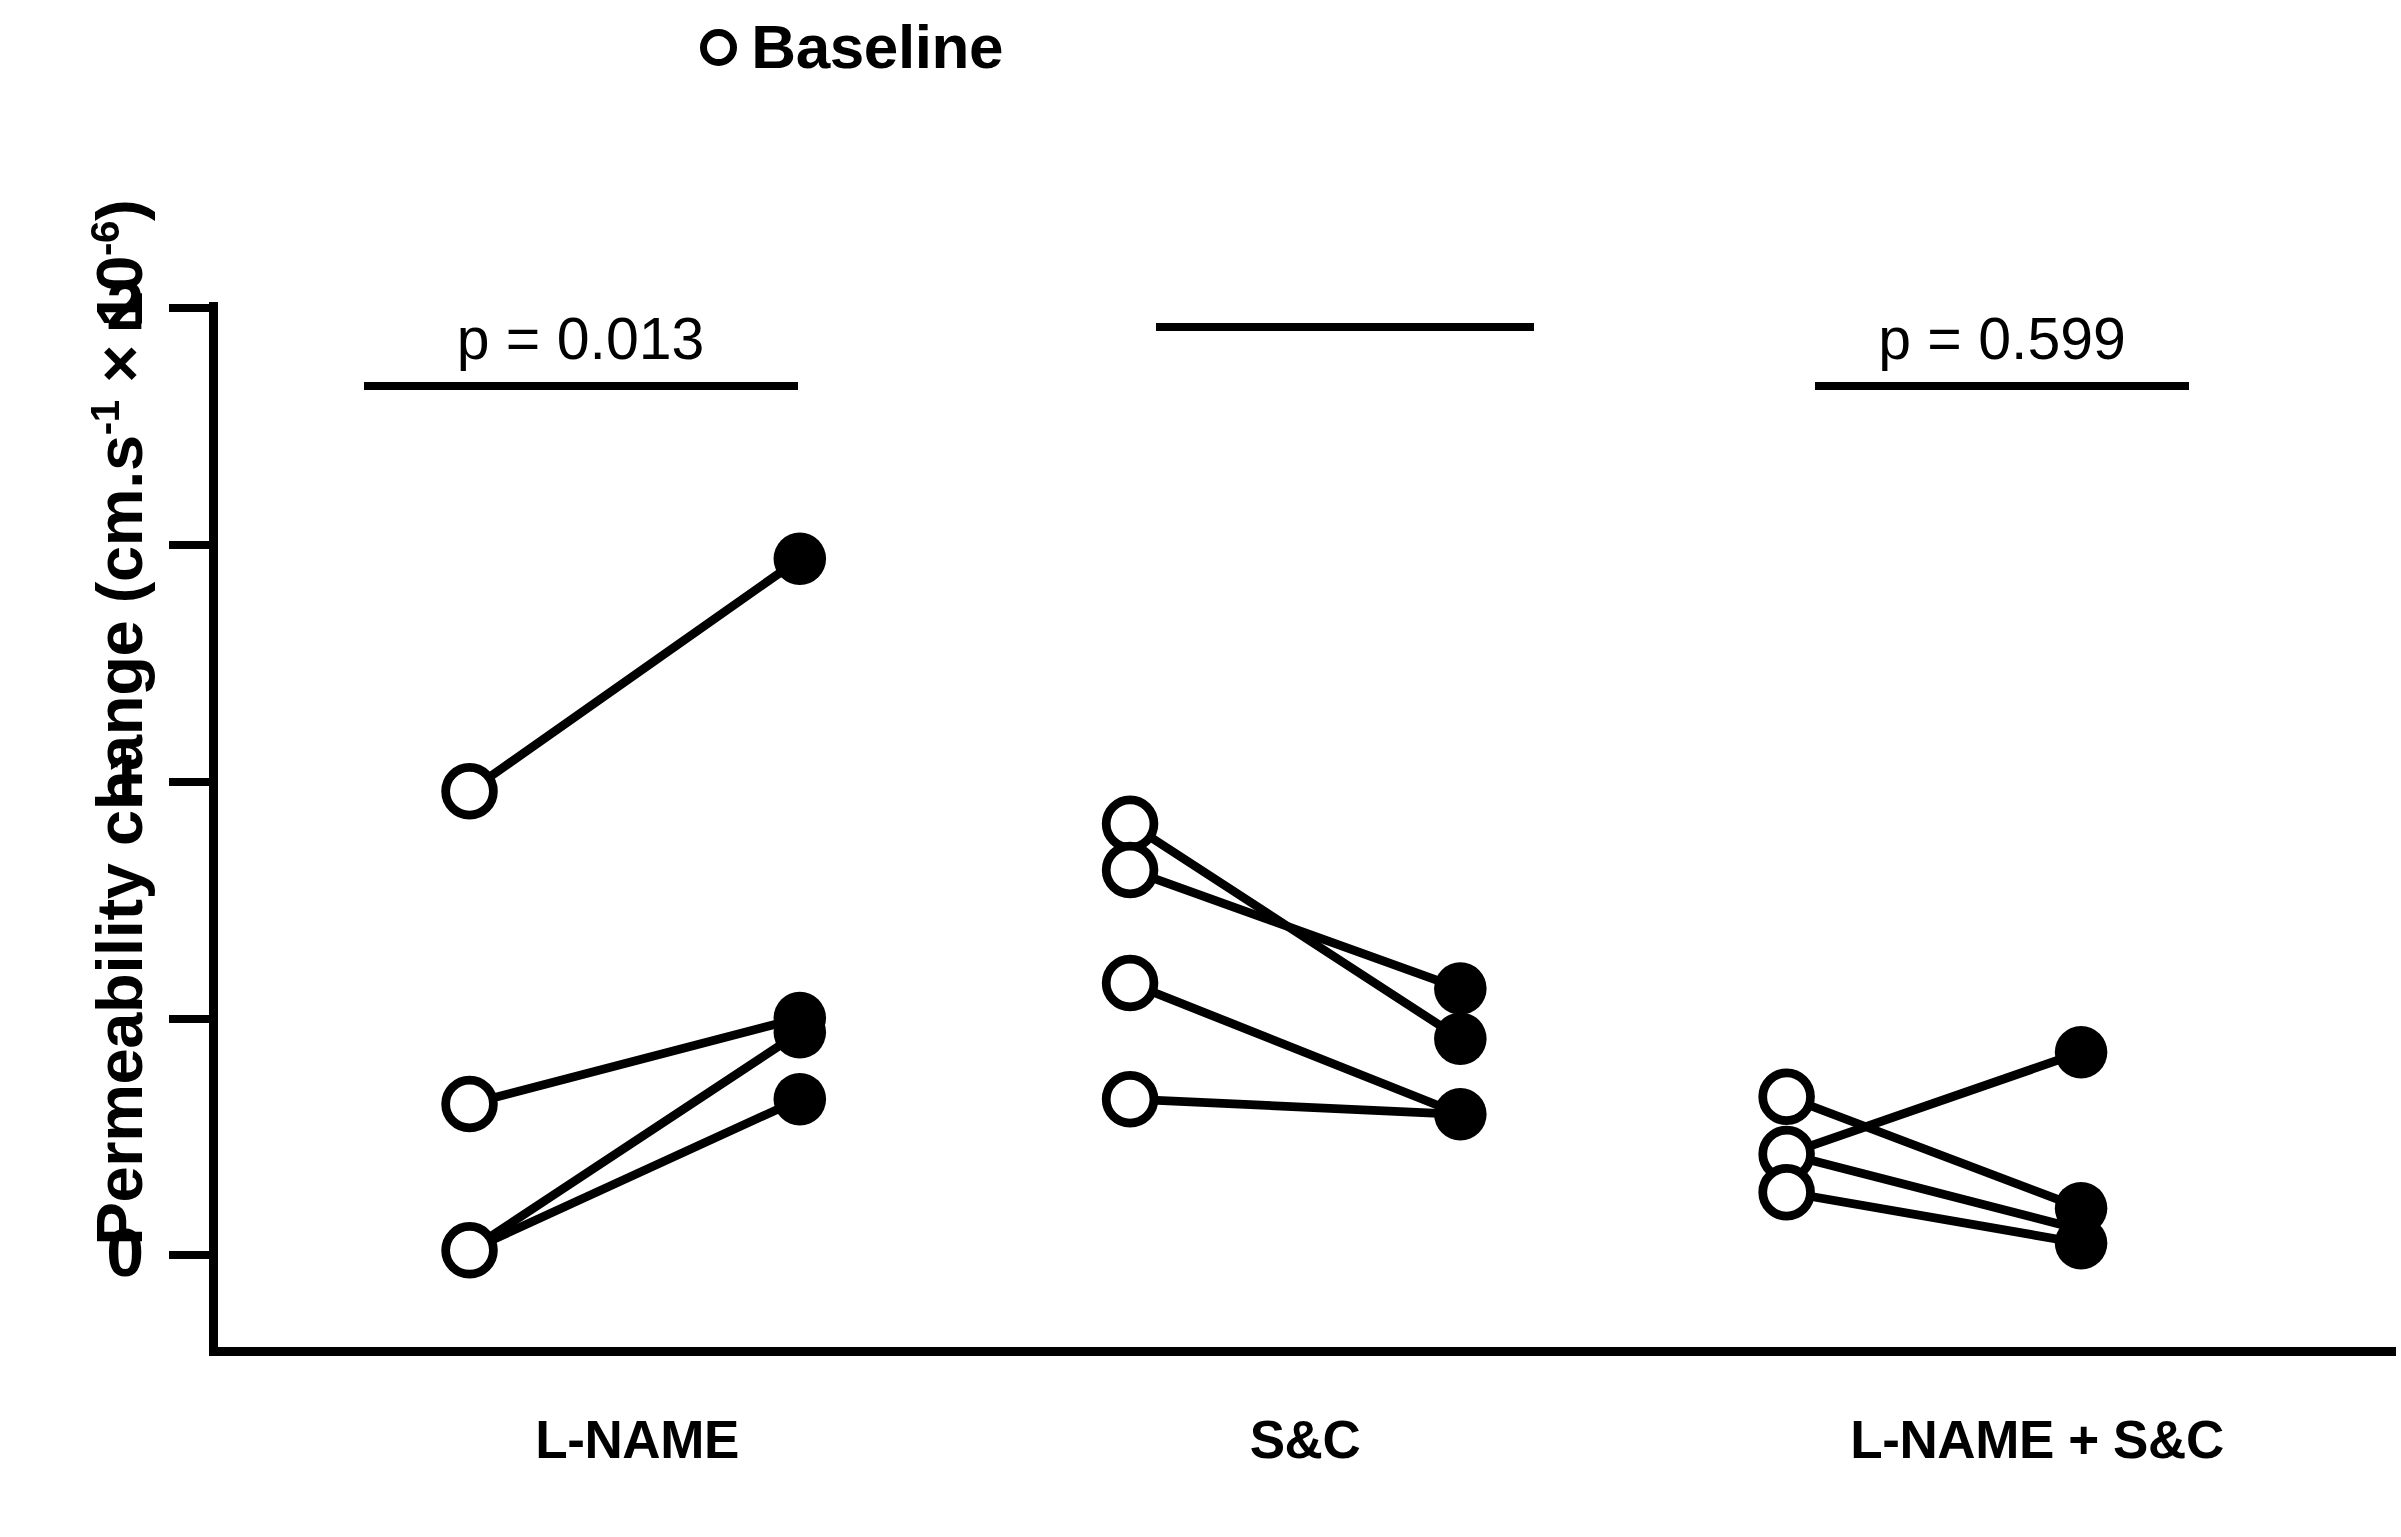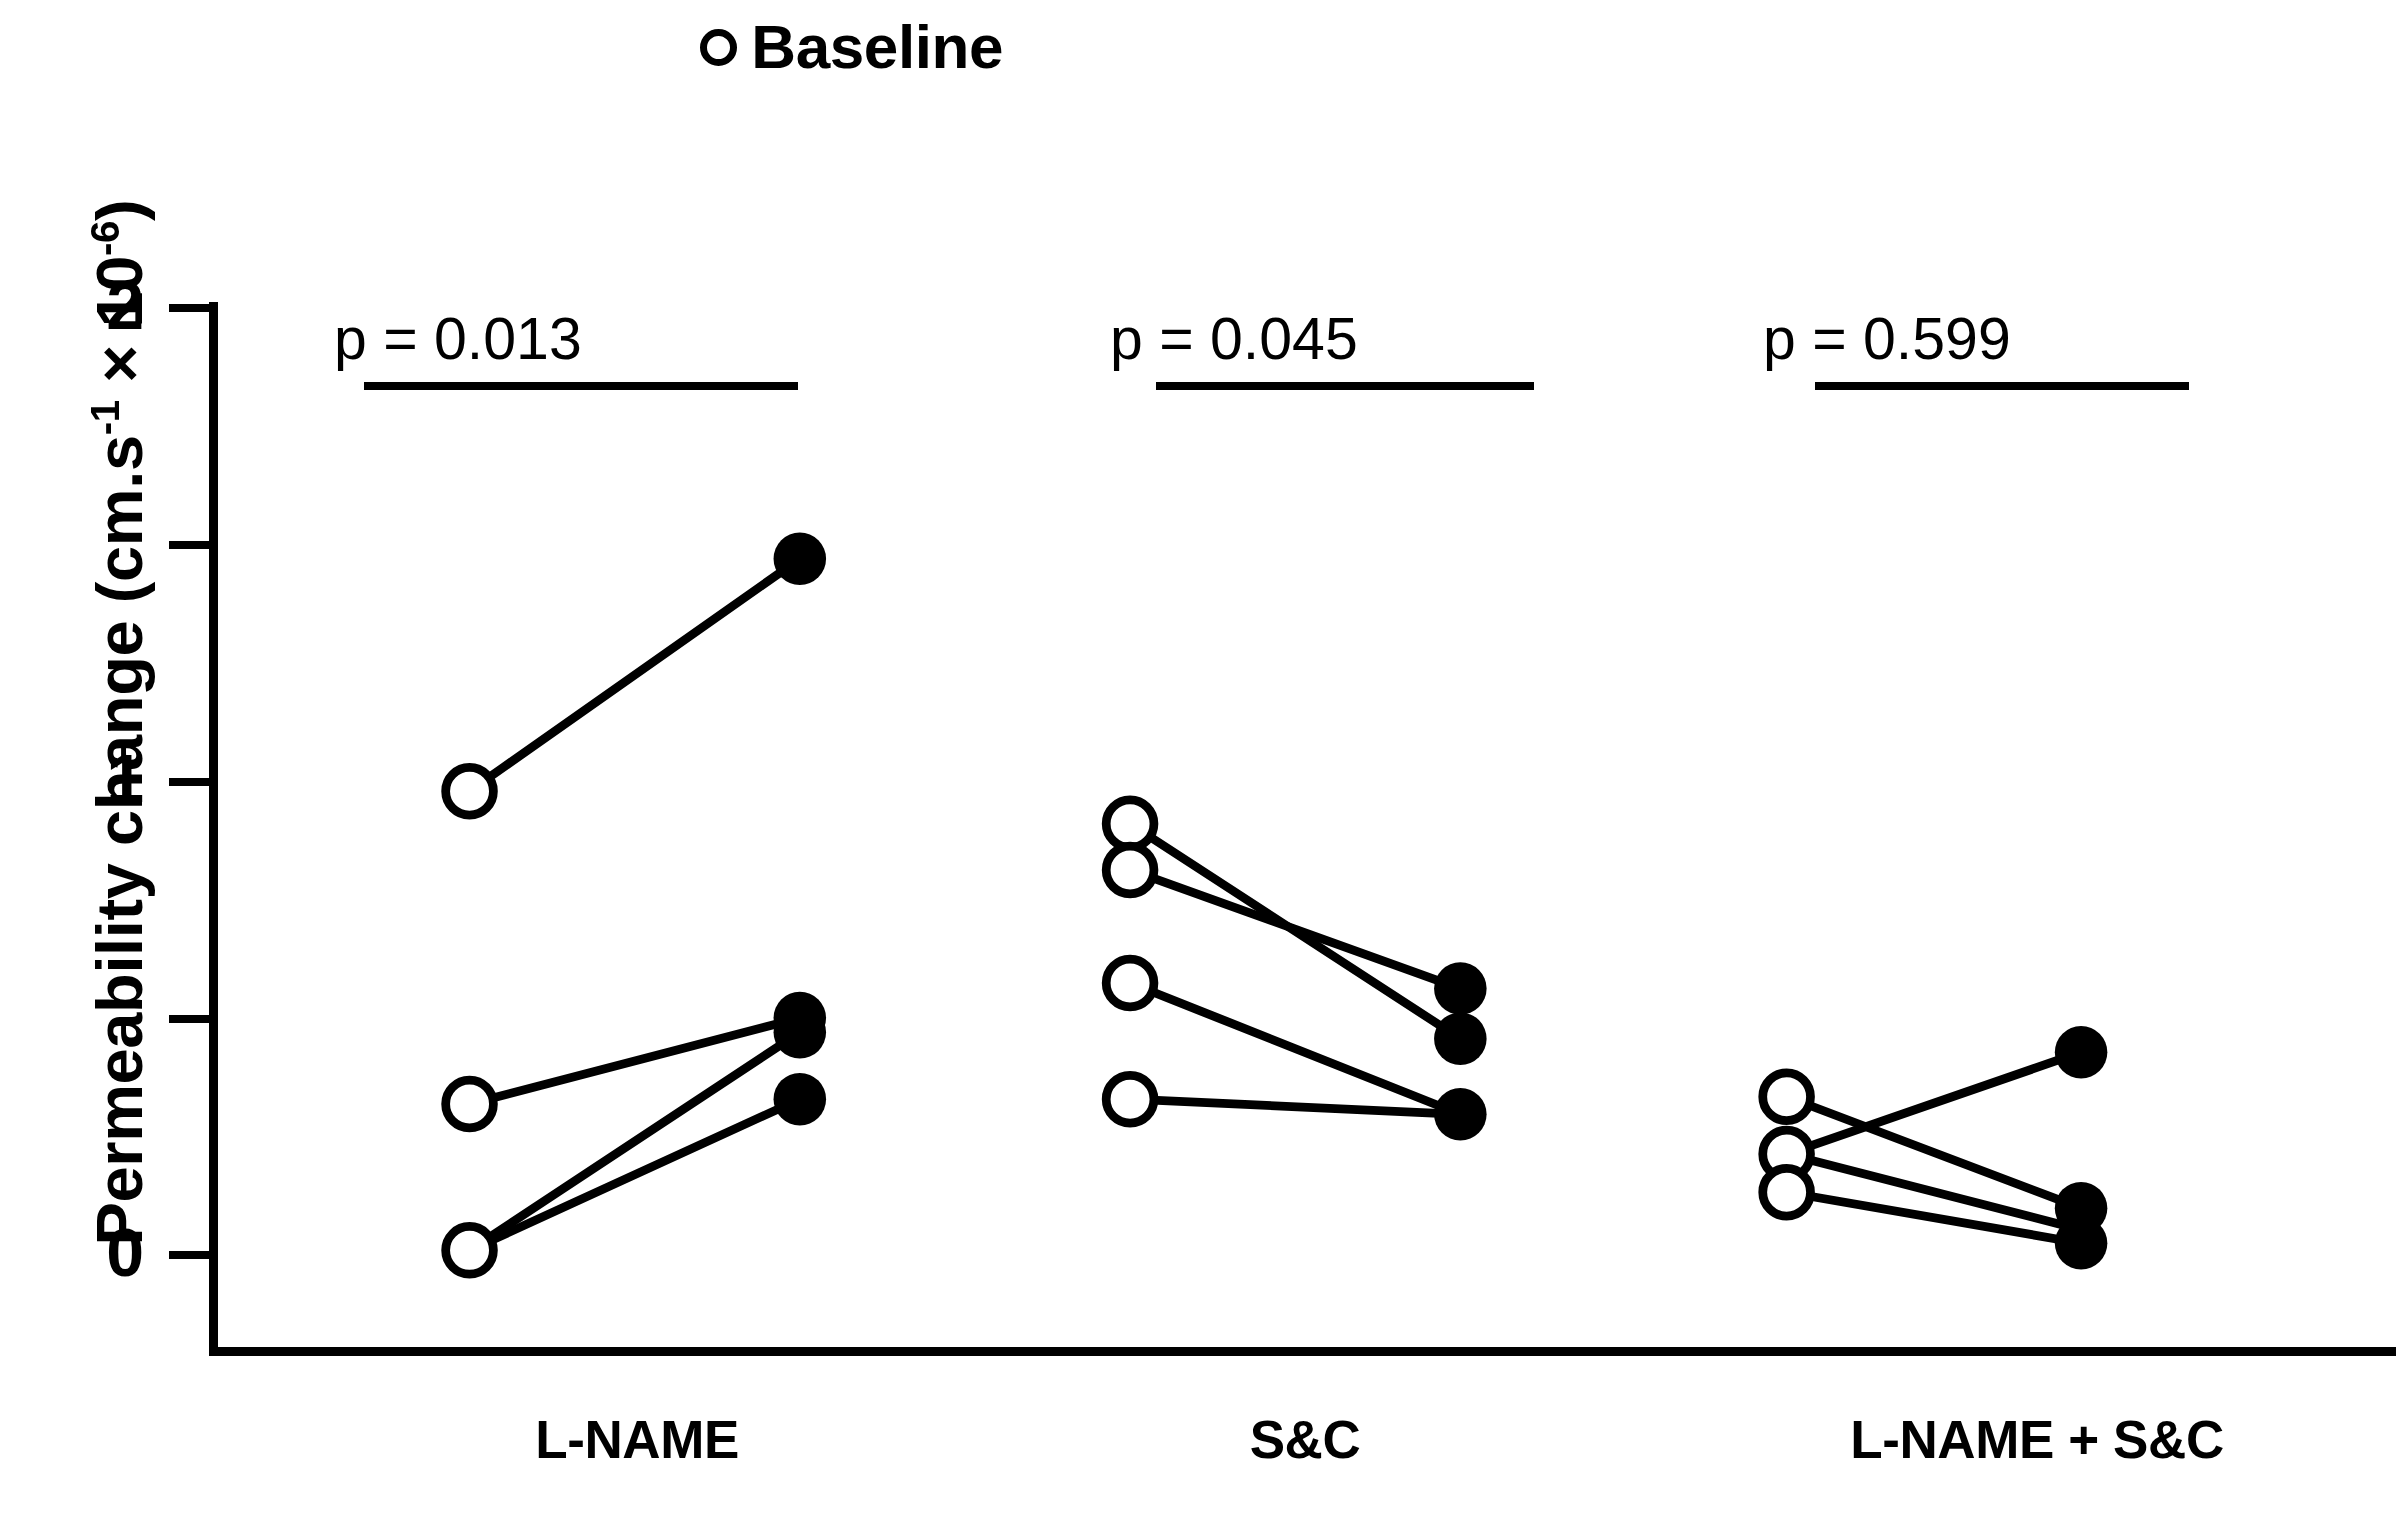--- a/index.html
+++ b/index.html
@@ -124,20 +124,21 @@
     width: 111px;
     text-align: right;
     font-size: 68px;
     font-weight: bold;
     line-height: 1;
   }
 
   
   .pval-group {
     position: absolute;
+    text-align: center;
   }
   .pval-text {
     font-size: 59px;
     line-height: 1;
     white-space: nowrap;
     font-weight: normal;
   }
   .pval-bar {
     margin: 12.7px auto 0 auto;
     height: 8.8px;
@@ -208,21 +209,20 @@
     <div class="tick-label" style="top:1218px;">0</div>
     <div class="tick-label" style="top:744px;">1</div>
     <div class="tick-label" style="top:271px;">2</div>
 
     <div class="pval-group" style="left:334px; top:310px; width:493px;">
       <div class="pval-text">p = 0.013</div>
       <div class="pval-bar" style="width:434px;"></div>
     </div>
 
     <div class="pval-group" style="left:1110px; top:310px; width:470px;">
-      <div class="pval-text">p = 0.045</div>
       <div class="pval-bar" style="width:378px;"></div>
     </div>
 
     <div class="pval-group" style="left:1763px; top:310px; width:478px;">
       <div class="pval-text">p = 0.599</div>
       <div class="pval-bar" style="width:374px;"></div>
     </div>
 
     <svg class="data-svg" viewBox="0 0 3017 1931">
 

